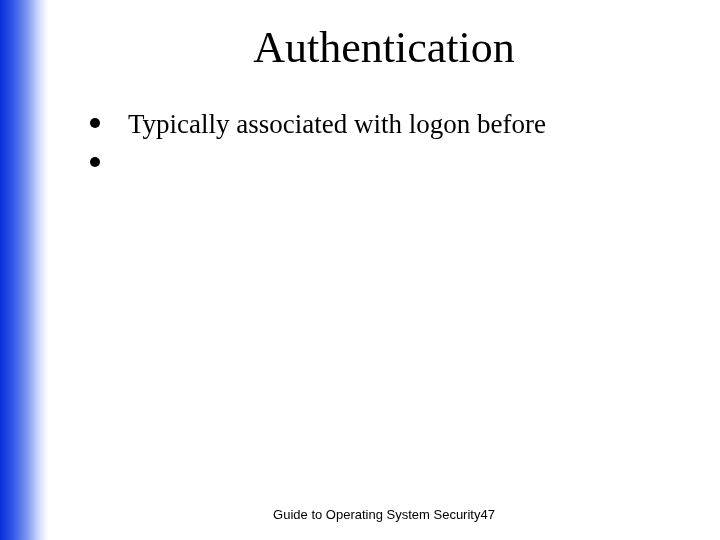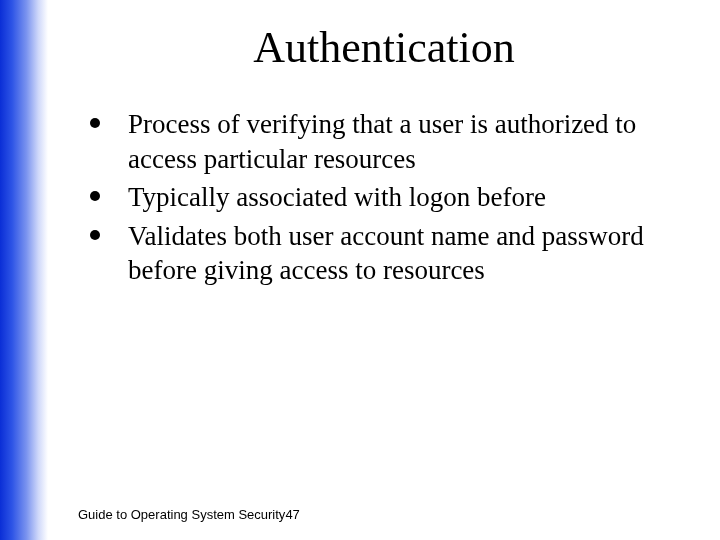--- a/index.html
+++ b/index.html
@@ -53,46 +53,41 @@
       height: 10px;
       background: #000;
       border-radius: 50%;
     }
     .footer {
       position: absolute;
       bottom: 18px;
       left: 30px;
       right: 30px;
       display: flex;
-      justify-content: flex-start;
+      justify-content: center;
       font-family: Arial, Helvetica, sans-serif;
       font-size: 13px;
       color: #000;
     }
   </style>
 </head>
 <body>
 
 <div class="side-gradient"></div>
 
 <div class="slide">
   <h1 class="title">Authentication</h1>
 
   <ul class="bullets">
     <li>
       <span class="dot"></span>
-      <span>Process of verifying that a user is authorized to access particular resources</span>
-    </li>
-    <li>
-      <span class="dot"></span>
       <span>Typically associated with logon before</span>
     </li>
     <li>
       <span class="dot"></span>
-      <span>Validates both user account name and password before giving access to resources</span>
     </li>
   </ul>
 
   <div class="footer">
     <span>Guide to Operating System Security</span>
     <span>47</span>
   </div>
 </div>
 
 </body></html>

